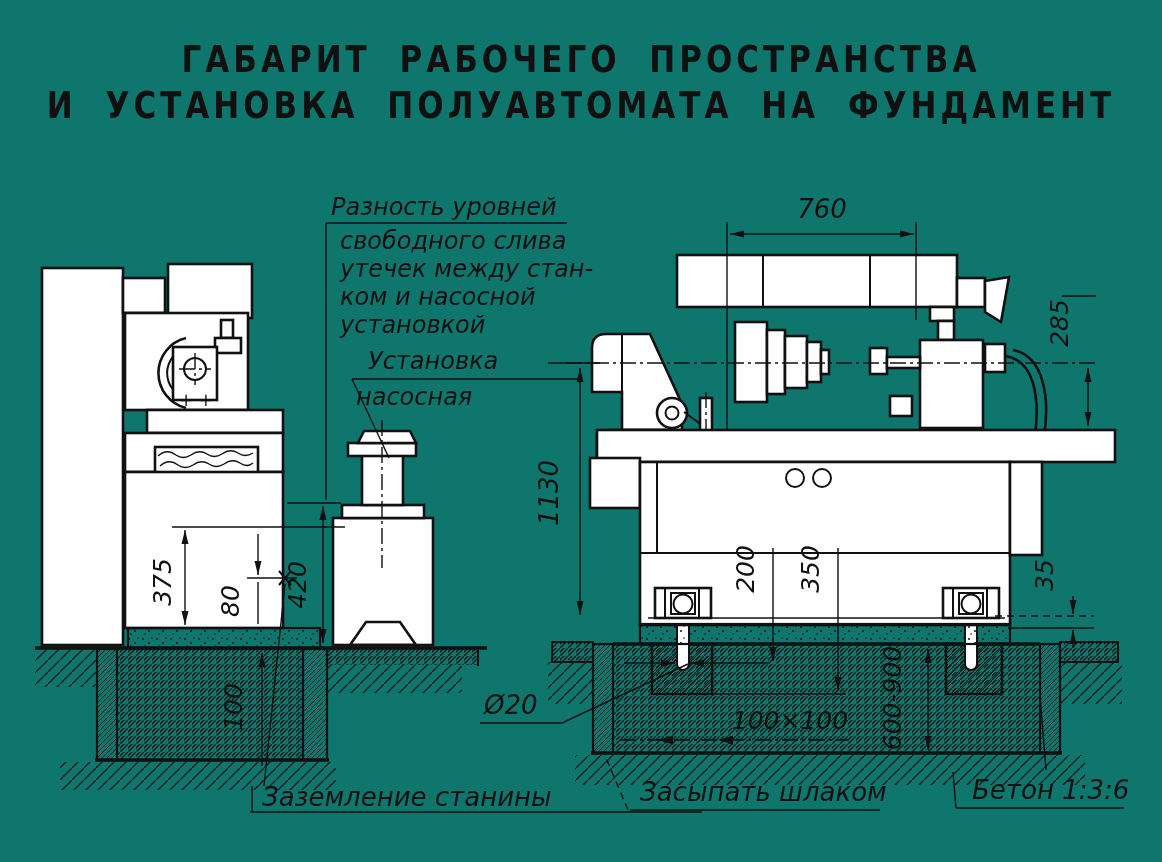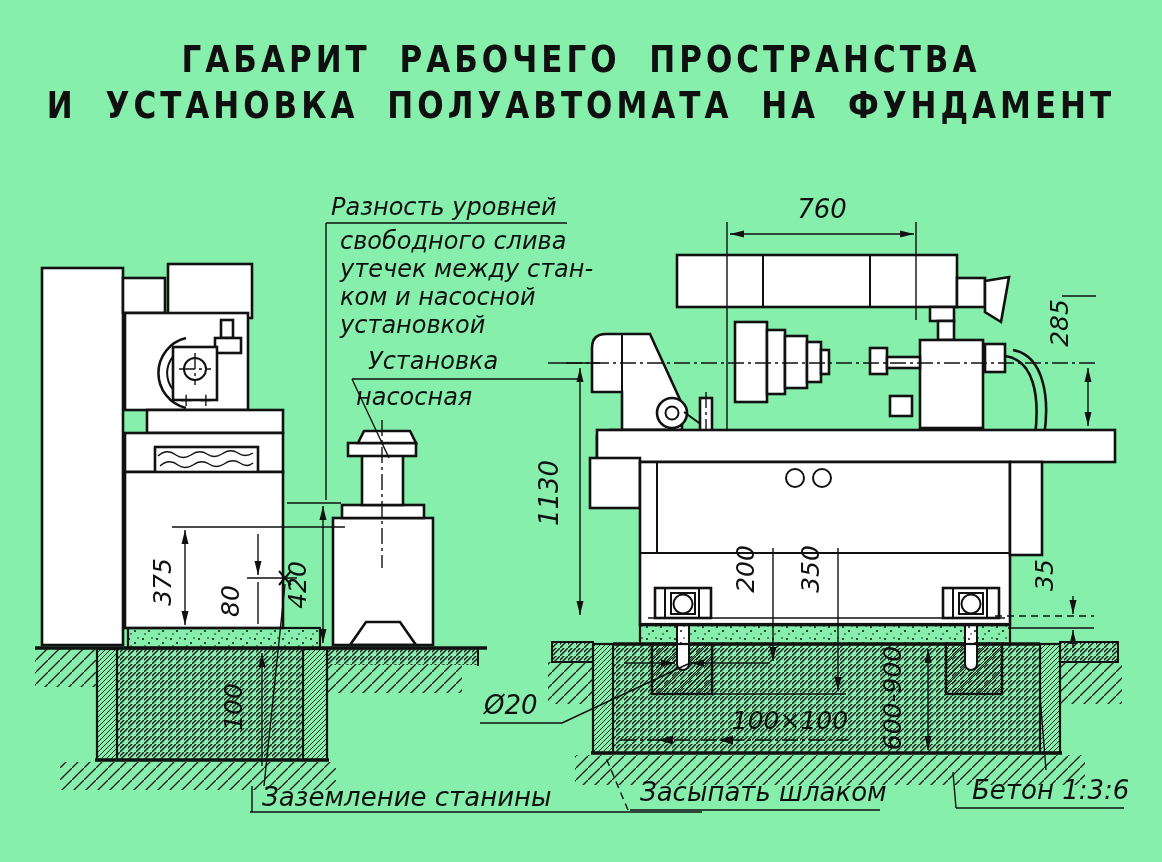--- a/index.html
+++ b/index.html
@@ -1,16 +1,16 @@
 <!DOCTYPE html>
 <html><head>
 <meta charset="utf-8">
 <style>
   html,body{margin:0;padding:0;background:#fff;}
-  #stage{position:relative;width:1162px;height:862px;background:#86efac;overflow:hidden;
+  #stage{position:relative;width:1162px;height:862px;background:#0f766e;overflow:hidden;
          font-family:"DejaVu Sans",sans-serif;color:#111;}
   .title{position:absolute;left:0;width:100%;text-align:center;font-weight:bold;
          font-size:31px;letter-spacing:4px;word-spacing:14px;color:#101010;
          transform:scaleY(1.18);transform-origin:top center;
          font-family:"DejaVu Sans",sans-serif;white-space:nowrap;}
   #t1{top:38px;} #t2{top:84px;}
   svg{position:absolute;left:0;top:0;}
   svg text{fill:#111;font-family:"DejaVu Sans",sans-serif;font-style:italic;}
   .dim{font-size:25px;}
   .dimL{font-size:26px;}

